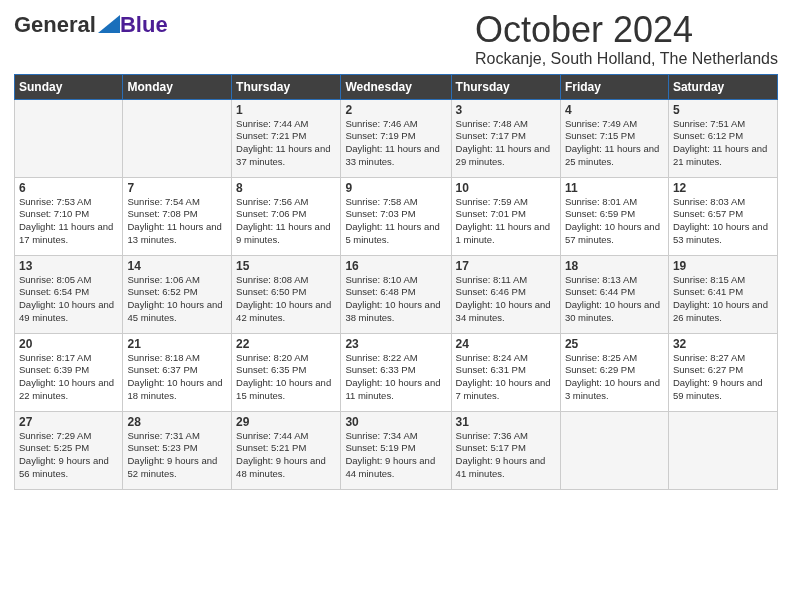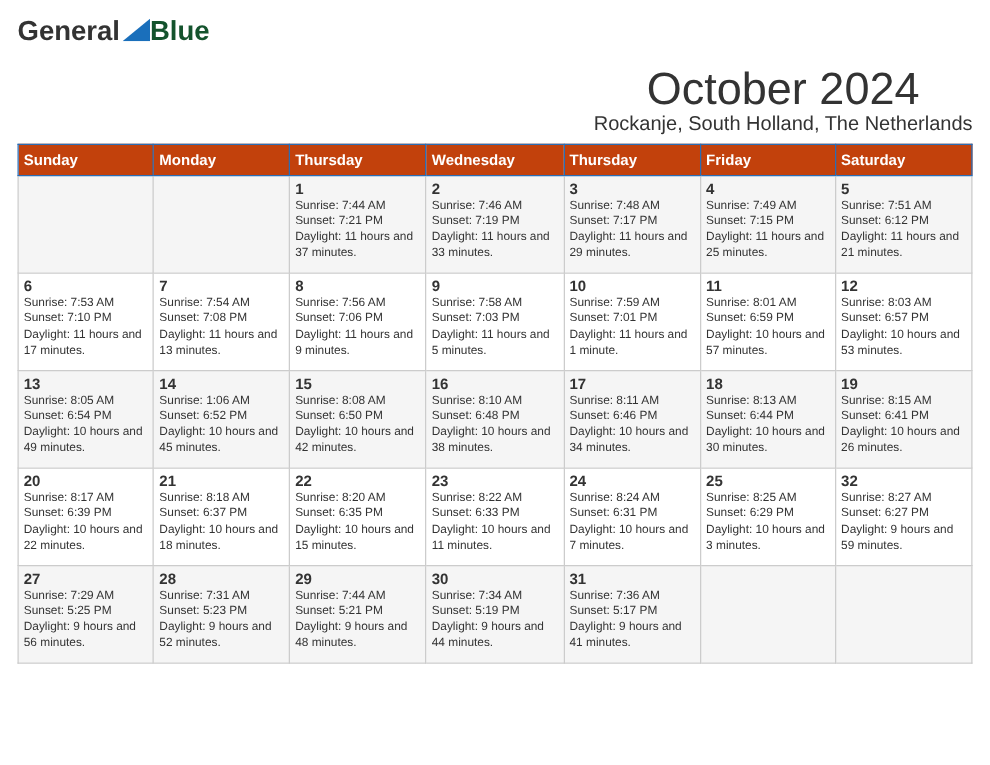--- a/index.html
+++ b/index.html
@@ -28,43 +28,42 @@
     }
     .logo-text {
       font-size: 22px;
       font-weight: bold;
       color: #333;
       line-height: 1;
     }
     .logo-sub {
       font-size: 22px;
       font-weight: bold;
-      color: #14532d;
+      color: #4c1d95;
       line-height: 1;
     }
     .title-block {
-      text-align: center;
-      margin-top: 41px;
+      text-align: left;
     }
     .month-title {
       font-size: 36px;
       font-weight: normal;
       color: #333;
       line-height: 1.1;
     }
     .location-title {
       font-size: 16px;
       color: #333;
     }
     table {
       width: 100%;
       border-collapse: collapse;
     }
     th {
-      background-color: #c2410c;
+      background-color: #404040;
       color: #fff;
       font-size: 12px;
       font-weight: bold;
       padding: 5px 4px;
       text-align: left;
       border: 1px solid #2a6db5;
     }
     td {
       border: 1px solid #ccc;
       vertical-align: top;

